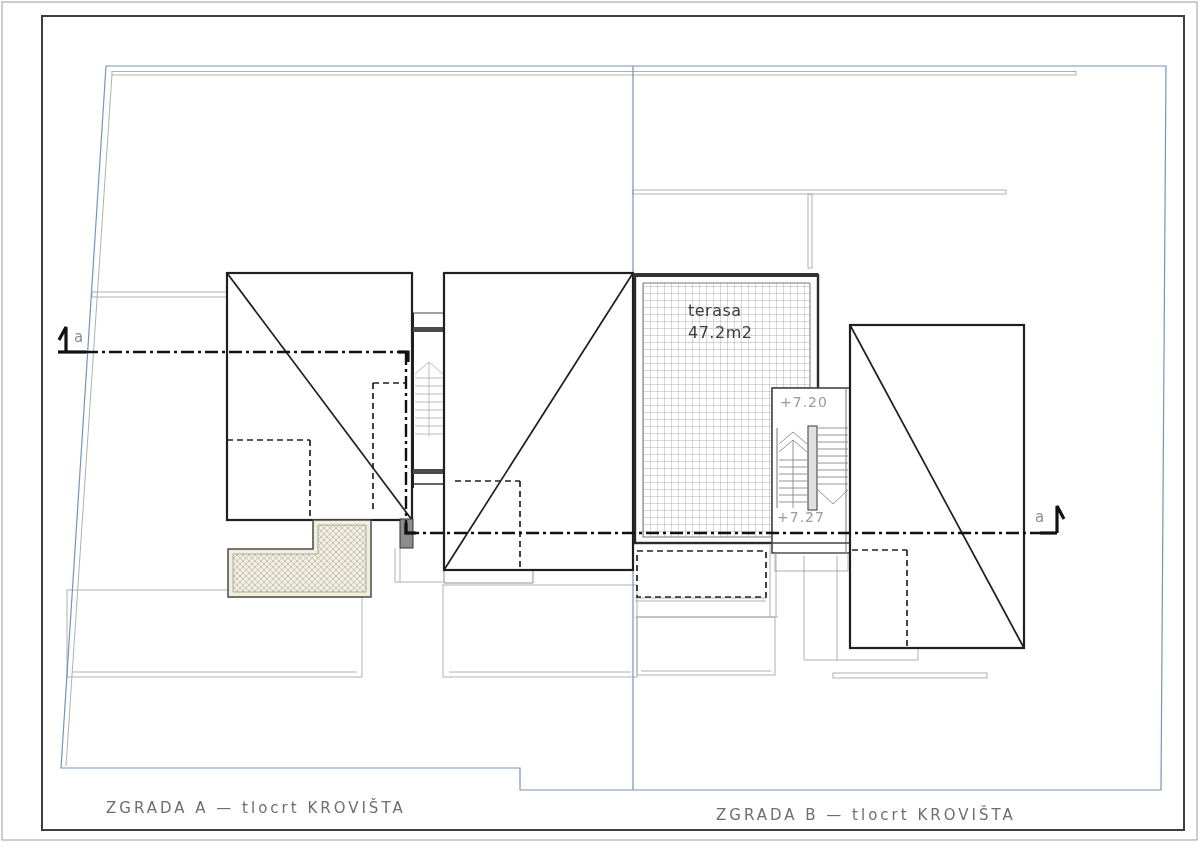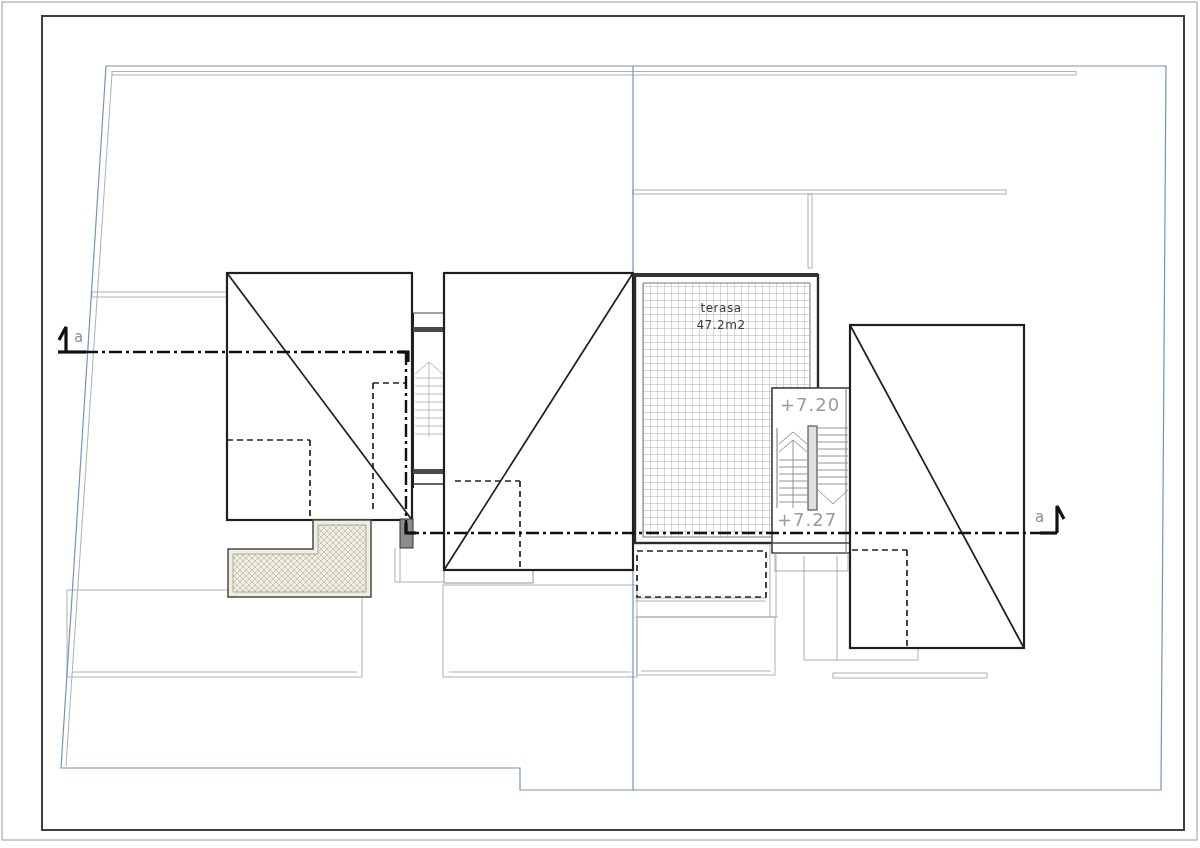--- a/index.html
+++ b/index.html
@@ -1,22 +1,22 @@
 <!DOCTYPE html>
 <html><head>
 <meta charset="utf-8">
 <style>
   html,body{margin:0;padding:0;background:#ffffff;}
   #page{position:relative;width:1200px;height:848px;background:#ffffff;overflow:hidden;
         font-family:"DejaVu Sans",sans-serif;}
   #plan-svg{position:absolute;left:0;top:0;}
   .lbl{position:absolute;white-space:nowrap;}
-  .terasa-box{left:688px;top:300px;width:66px;text-align:center;font-size:12px;
+  .terasa-box{left:688px;top:300px;width:66px;text-align:left;font-size:16px;
               color:#3c3c3c;line-height:1.4;letter-spacing:0.5px;}
-  .elev{font-size:18px;color:#9a9a9a;letter-spacing:1px;}
+  .elev{font-size:14px;color:#9a9a9a;letter-spacing:1px;}
   #elev-upper{left:780px;top:394px;}
   #elev-lower{left:777px;top:509px;}
   .sec-letter{font-size:15px;color:#8f8f8f;}
   #sec-a-left{left:74px;top:328px;}
   #sec-a-right{left:1035px;top:508px;}
   .title{font-size:15px;color:#6e6e6e;letter-spacing:3px;}
   #title-a{left:106px;top:799px;}
   #title-b{left:716px;top:806px;}
 </style>
 </head>
@@ -187,14 +187,16 @@
   <div>terasa</div>
   <div>47.2m2</div>
 </div>
 
 <div class="lbl elev" id="elev-upper">+7.20</div>
 <div class="lbl elev" id="elev-lower">+7.27</div>
 
 <div class="lbl sec-letter" id="sec-a-left">a</div>
 <div class="lbl sec-letter" id="sec-a-right">a</div>
 
+<div class="lbl title" id="title-a">ZGRADA A — tlocrt KROVIŠTA</div>
+<div class="lbl title" id="title-b">ZGRADA B — tlocrt KROVIŠTA</div>
 
 </div>
 
 </body></html>

